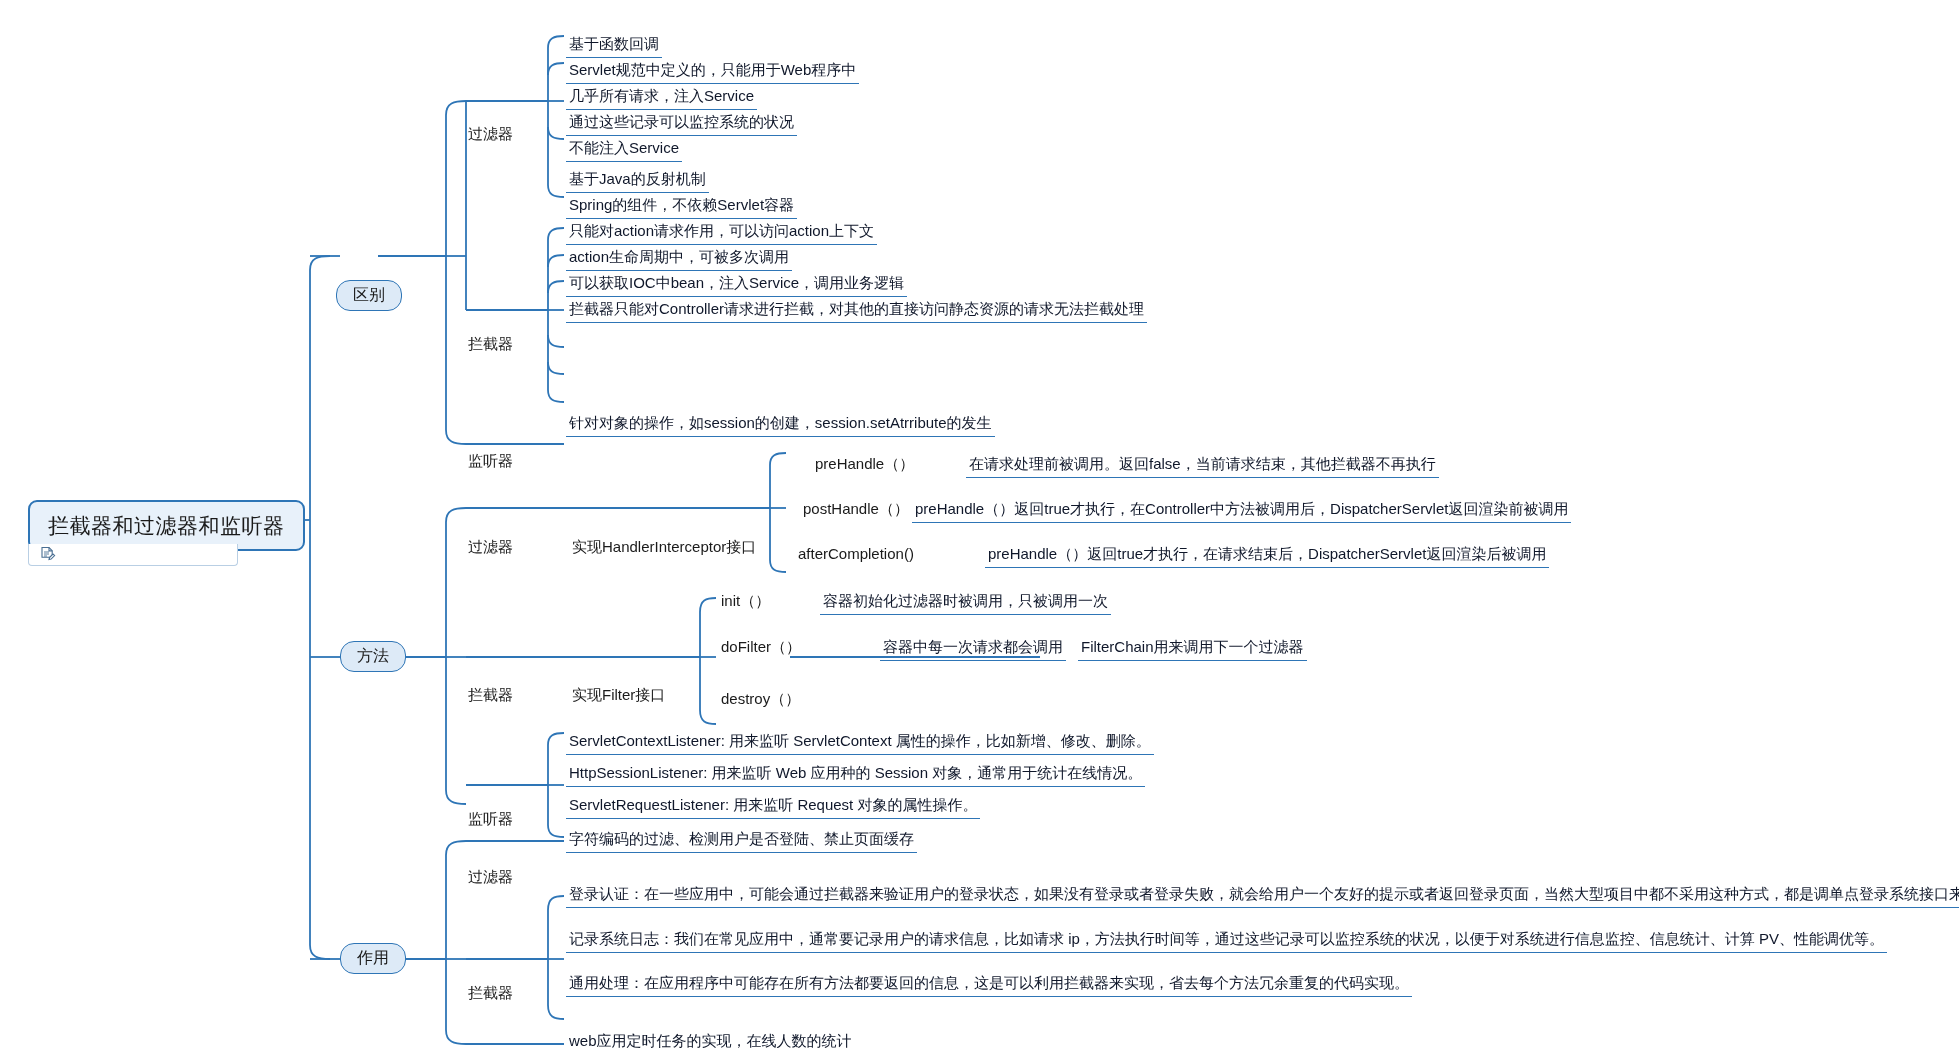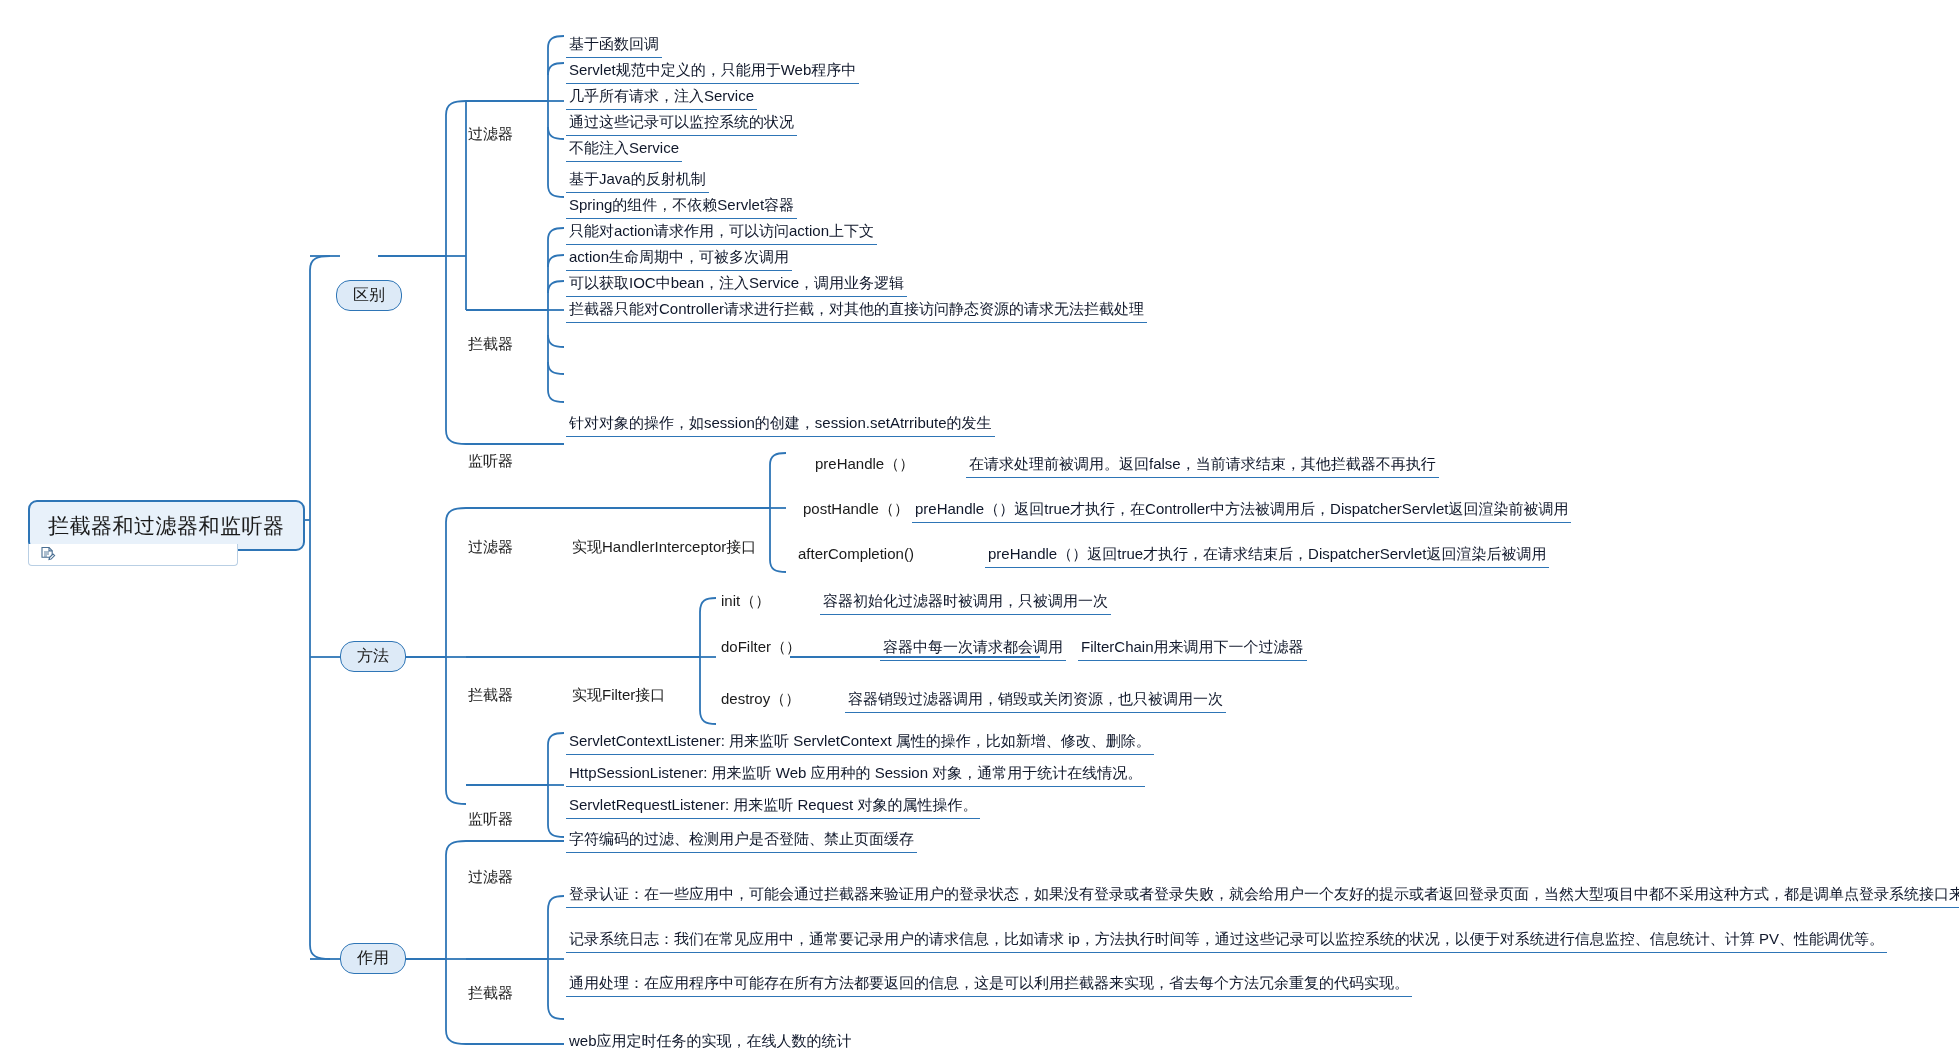--- a/index.html
+++ b/index.html
@@ -305,23 +305,20 @@
   <div class="node leaf" style="left:880px; top:638px;">
     <span>容器中每一次请求都会调用</span>
   </div>
   <div class="node leaf" style="left:1078px; top:638px;">
     <span>FilterChain用来调用下一个过滤器</span>
   </div>
 
   <div class="node plain" style="left:718px; top:690px;">
     <span>destroy（）</span>
   </div>
-  <div class="node leaf" style="left:845px; top:690px;">
-    <span>容器销毁过滤器调用，销毁或关闭资源，也只被调用一次</span>
-  </div>
 
   <div class="node lvl2" style="left:466px; top:772px;">
     <span>监听器</span>
   </div>
   <div class="node leaf" style="left:566px; top:732px;">
     <span>ServletContextListener: 用来监听 ServletContext 属性的操作，比如新增、修改、删除。</span>
   </div>
   <div class="node leaf" style="left:566px; top:764px;">
     <span>HttpSessionListener: 用来监听 Web 应用种的 Session 对象，通常用于统计在线情况。</span>
   </div>

